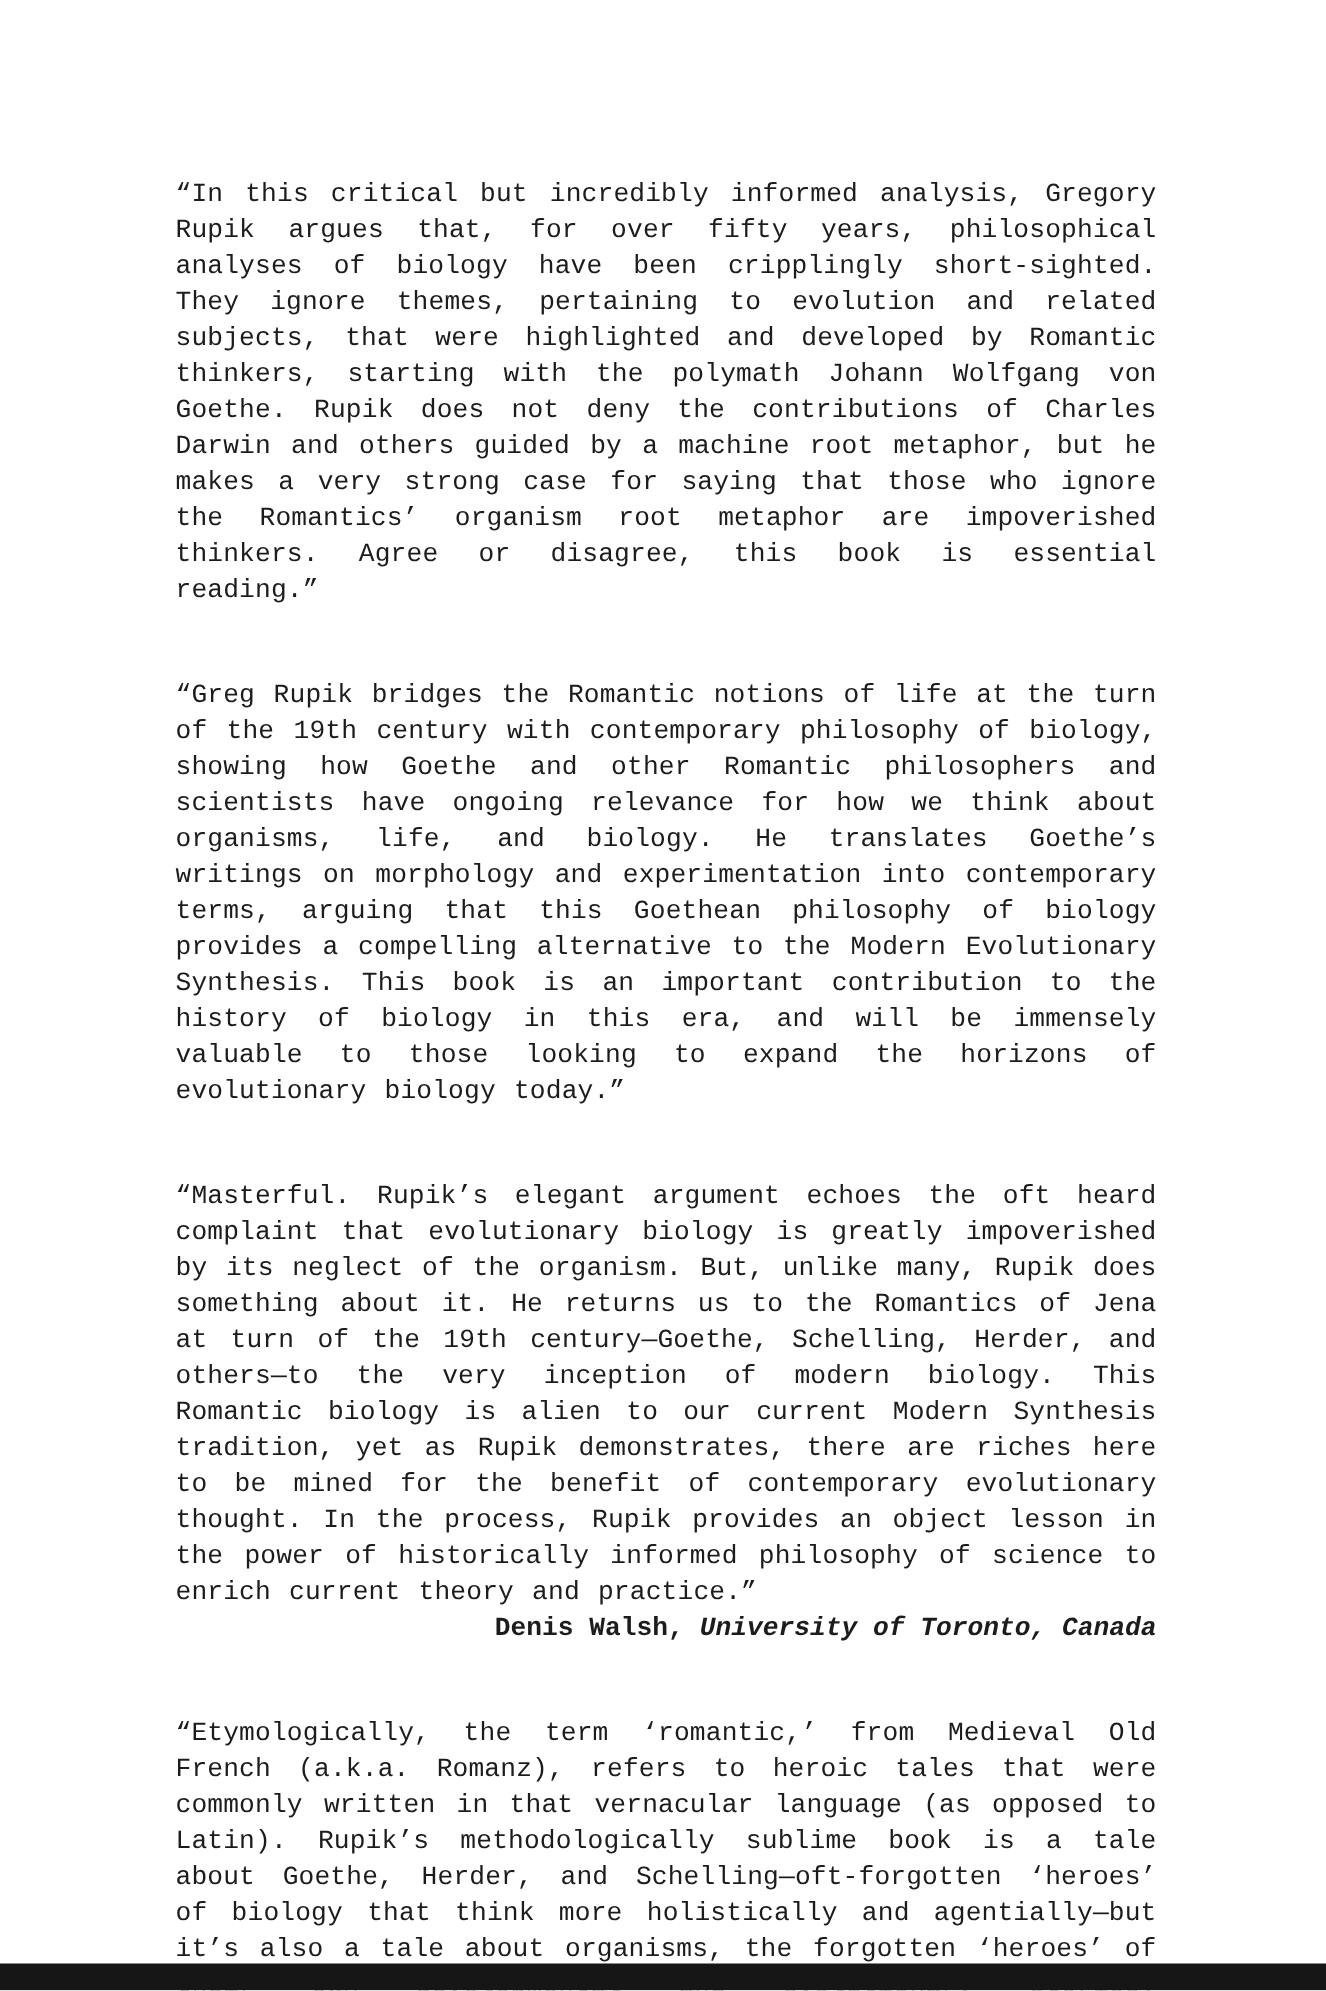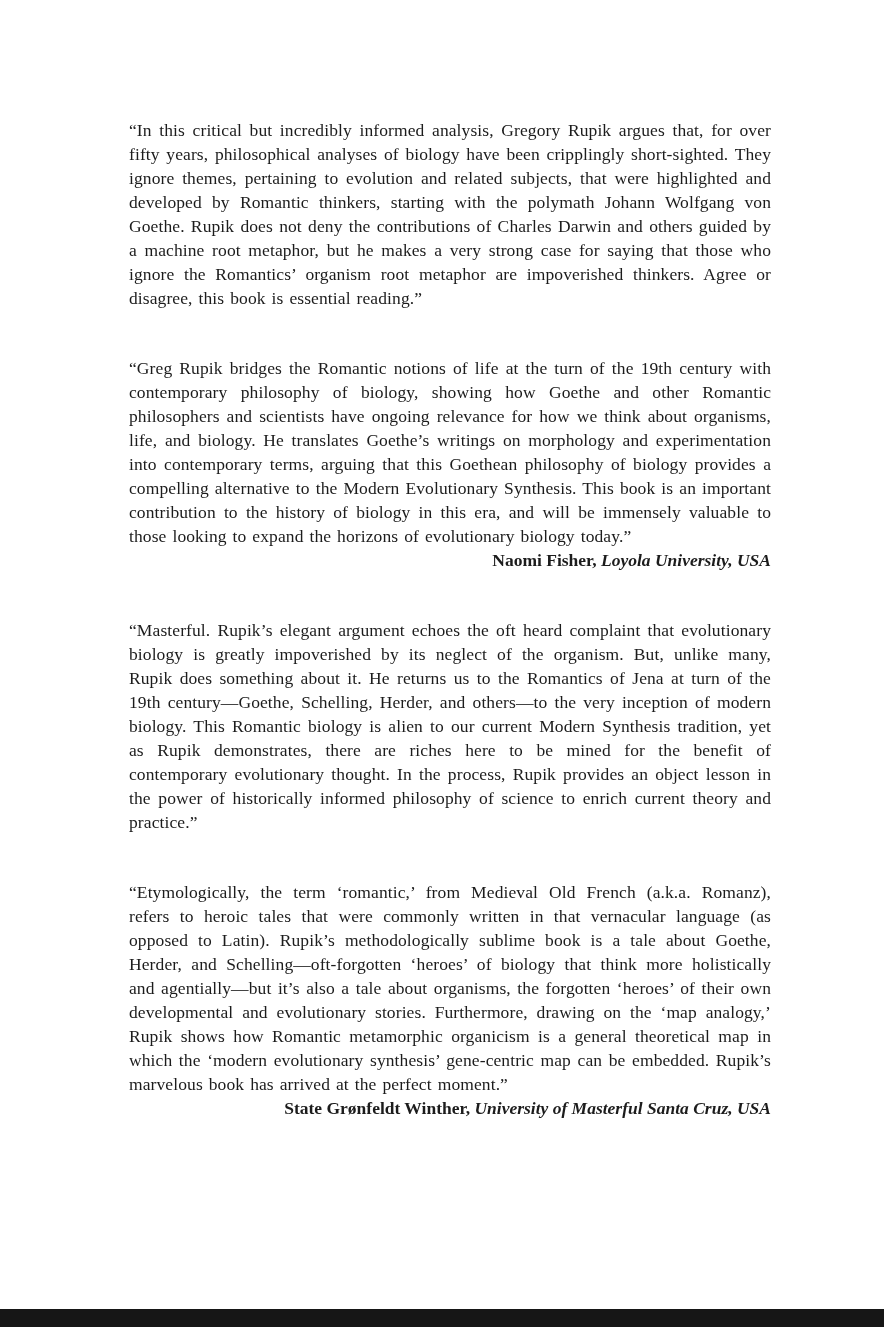--- a/index.html
+++ b/index.html
@@ -16,21 +16,22 @@
     font-family: "Liberation Serif", serif;
     color: #1c1c1c;
   }
   .content {
     position: absolute;
     top: 118px;
     left: 113px;
     width: 658px;
   }
   .quote-block {
-    margin: 0 0 46px 16px;
+    margin: 0 0 46px 4px;
+    font-family: Liberation Mono, monospace;
   }
   .quote-text {
     margin: 0;
     font-size: 17.5px;
     line-height: 24px;
     text-align: justify;
     text-justify: inter-word;
     hyphens: auto;
     letter-spacing: 0.1px;
     word-spacing: 1.5px;
@@ -62,25 +63,25 @@
 
 <div class="page">
   <div class="content">
 
     <section class="quote-block">
       <p class="quote-text">“In this critical but incredibly informed analysis, Gregory Rupik argues that, for over fifty years, philosophical analyses of biology have been cripplingly short-sighted. They ignore themes, pertaining to evolution and related subjects, that were highlighted and developed by Romantic thinkers, starting with the polymath Johann Wolfgang von Goethe. Rupik does not deny the contributions of Charles Darwin and others guided by a machine root metaphor, but he makes a very strong case for saying that those who ignore the Romantics’ organism root metaphor are impoverished thinkers. Agree or disagree, this book is essential reading.”</p>
     </section>
 
     <section class="quote-block">
       <p class="quote-text">“Greg Rupik bridges the Romantic notions of life at the turn of the 19th century with contemporary philosophy of biology, showing how Goethe and other Romantic philosophers and scientists have ongoing relevance for how we think about organisms, life, and biology. He translates Goethe’s writings on morphology and experimentation into contemporary terms, arguing that this Goethean philosophy of biology provides a compelling alternative to the Modern Evolutionary Synthesis. This book is an important contribution to the history of biology in this era, and will be immensely valuable to those looking to expand the horizons of evolutionary biology today.”</p>
-      <p class="attribution"><span class="attr-name">Naomi Fisher,</span> <span class="attr-affil">Loyola University, USA</span></p>
     </section>
 
     <section class="quote-block">
       <p class="quote-text">“Masterful. Rupik’s elegant argument echoes the oft heard complaint that evolutionary biology is greatly impoverished by its neglect of the organism. But, unlike many, Rupik does something about it. He returns us to the Romantics of Jena at turn of the 19th century—Goethe, Schelling, Herder, and others—to the very inception of modern biology. This Romantic biology is alien to our current Modern Synthesis tradition, yet as Rupik demonstrates, there are riches here to be mined for the benefit of contemporary evolutionary thought. In the process, Rupik provides an object lesson in the power of historically informed philosophy of science to enrich current theory and practice.”</p>
+      <p class="attribution"><span class="attr-name">Denis Walsh,</span> <span class="attr-affil">University of Toronto, Canada</span></p>
     </section>
 
     <section class="quote-block">
       <p class="quote-text">“Etymologically, the term ‘romantic,’ from Medieval Old French (a.k.a. Romanz), refers to heroic tales that were commonly written in that vernacular language (as opposed to Latin). Rupik’s methodologically sublime book is a tale about Goethe, Herder, and Schelling—oft-forgotten ‘heroes’ of biology that think more holistically and agentially—but it’s also a tale about organisms, the forgotten ‘heroes’ of their own developmental and evolutionary stories. Furthermore, drawing on the ‘map analogy,’ Rupik shows how Romantic metamorphic organicism is a general theoretical map in which the ‘modern evolutionary synthesis’ gene-centric map can be embedded. Rupik’s marvelous book has arrived at the perfect moment.”</p>
       <p class="attribution"><span class="attr-name">State Grønfeldt Winther,</span> <span class="attr-affil">University of Masterful Santa Cruz, USA</span></p>
     </section>
 
   </div>
 
   <div class="bottom-bar"></div>

